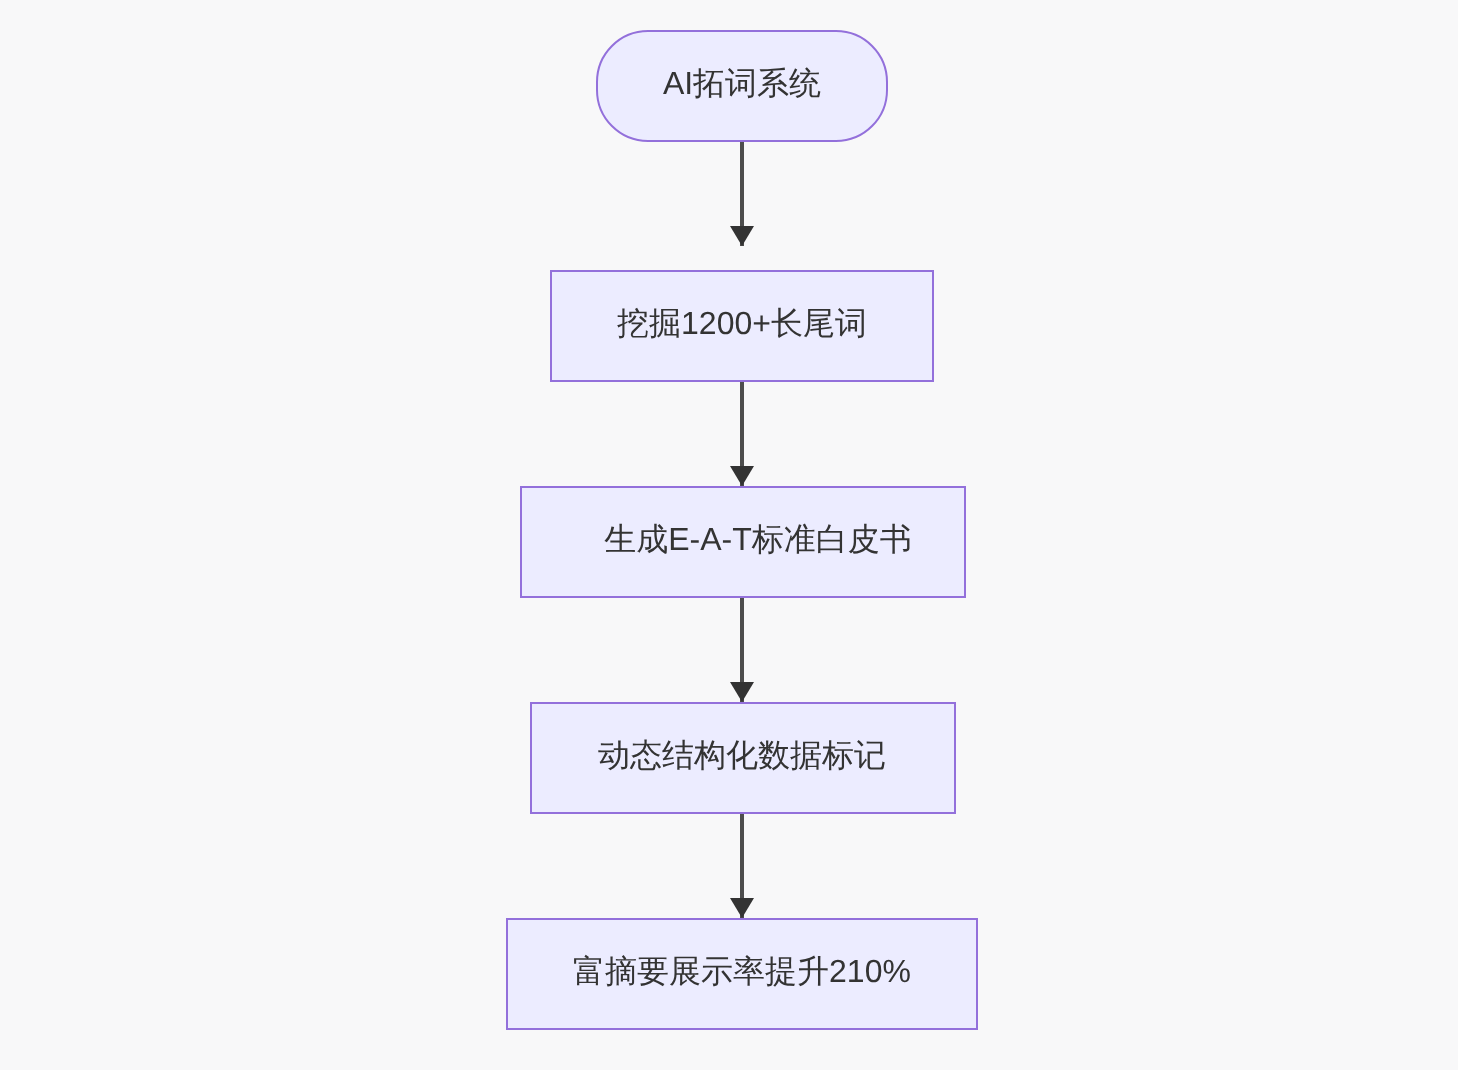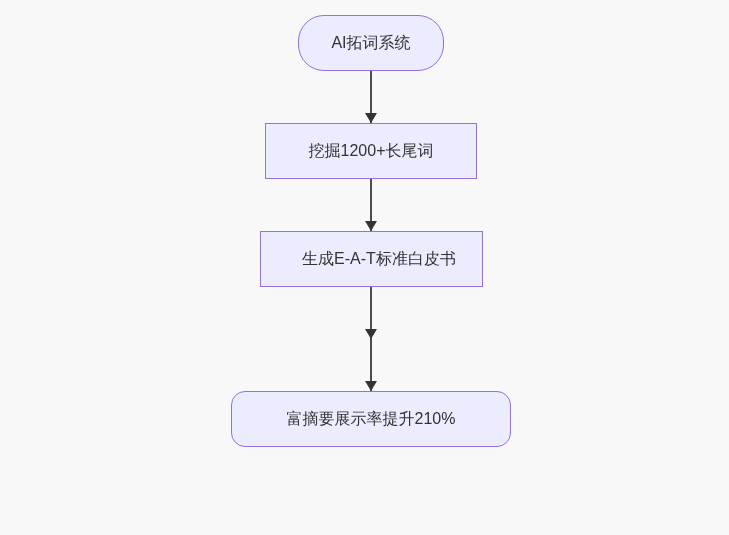--- a/index.html
+++ b/index.html
@@ -35,24 +35,24 @@
     color: #333333;
     font-size: 16px;
     line-height: 1;
     display: flex;
     align-items: center;
     justify-content: center;
     white-space: nowrap;
     text-align: center;
   }
   .node-1 { width: 146px; border-radius: 26px; }
-  .node-2 { width: 212px; }
+  .node-2 { width: 192px; margin-top: 12px; }
   .node-3 { width: 223px; padding-left: 16px; }
   .node-4 { width: 213px; }
-  .node-5 { width: 280px; border-radius: 14px; }
+  .node-5 { width: 236px; }
   .edge {
     position: relative;
     width: 2px;
     height: 52px;
     background: #4d4d4d;
   }
   .edge::after {
     content: "";
     position: absolute;
     bottom: 0;
@@ -82,20 +82,23 @@
     </div>
 
     <div class="edge"></div>
 
     <div class="node node-3">
       <span>生成E-A-T标准白皮书</span>
     </div>
 
     <div class="edge"></div>
 
+    <div class="node node-4">
+      <span>动态结构化数据标记</span>
+    </div>
 
     <div class="edge"></div>
 
     <div class="node node-5">
       <span>富摘要展示率提升210%</span>
     </div>
 
   </div>
 </div>
 

